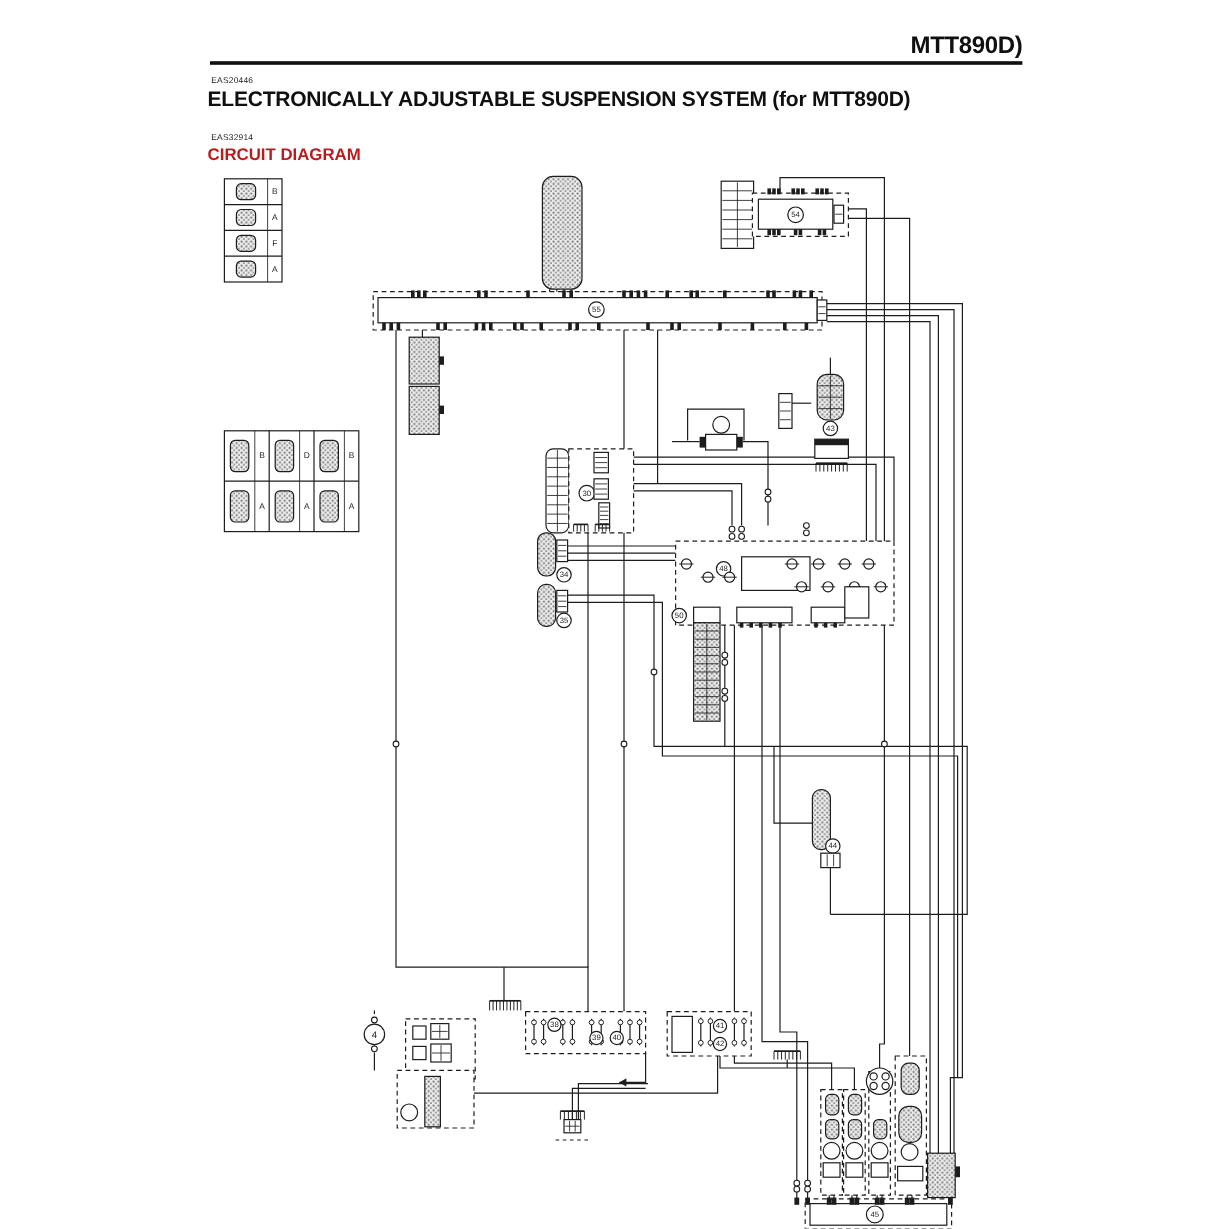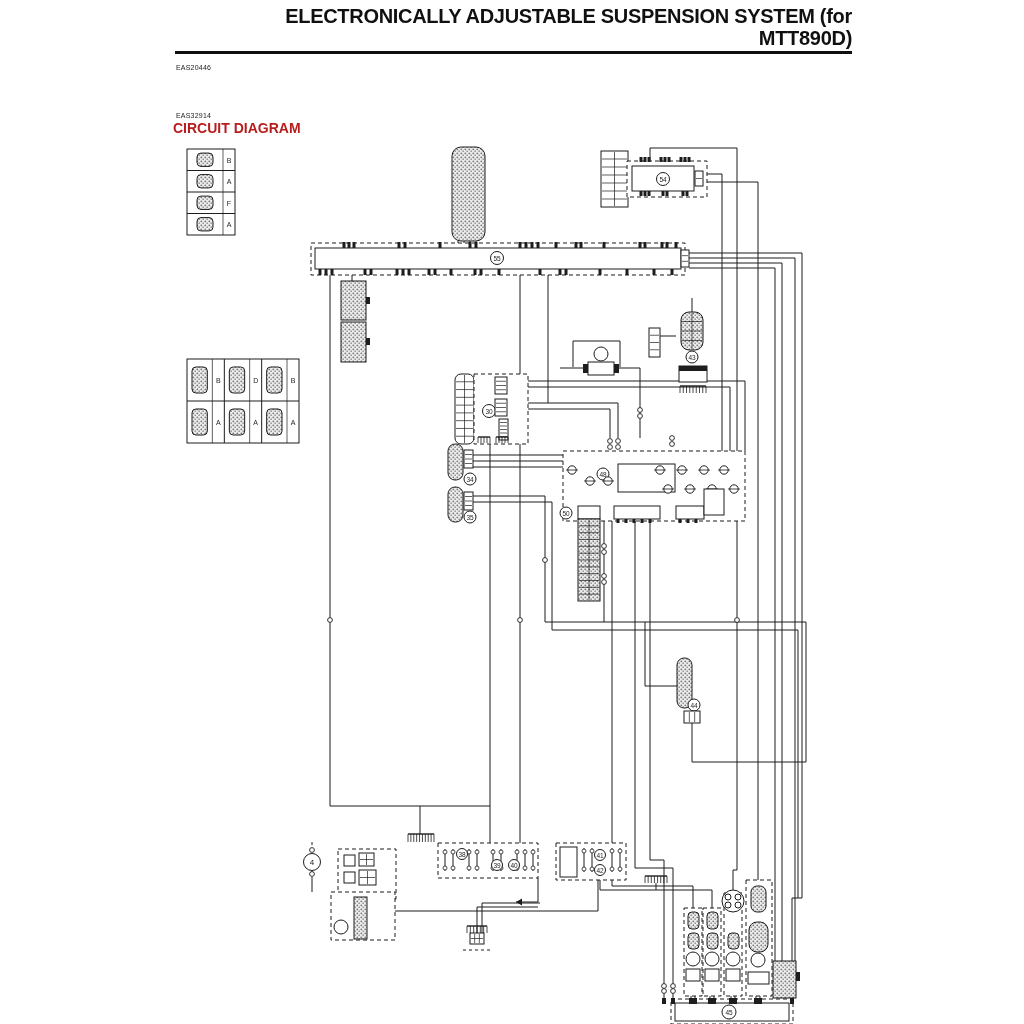--- a/index.html
+++ b/index.html
@@ -14,26 +14,27 @@
   .section-title{position:absolute;left:173px;top:72px;font-weight:bold;font-size:17.5px;color:#101010;letter-spacing:-0.2px;}
   .sub-title{position:absolute;left:173px;top:120px;font-weight:bold;font-size:14px;color:#b91c1c;}
   svg.diagram{position:absolute;left:0;top:0;width:1024px;height:1024px;}
 </style>
 </head>
 <body>
 
 <div class="page">
 
   <div class="running-title">
-    <span>ELECTRONICALLY ADJUSTABLE SUSPENSION SYSTEM (for</span><br>
+    <br>
     <span>MTT890D)</span>
   </div>
   <div class="title-rule"></div>
 
   <div class="eas-code code1">EAS20446</div>
+  <div class="section-title">ELECTRONICALLY ADJUSTABLE SUSPENSION SYSTEM (for MTT890D)</div>
 
   <div class="eas-code code2">EAS32914</div>
   <div class="sub-title">CIRCUIT DIAGRAM</div>
 
   <svg class="diagram" id="diagram-svg" viewBox="0 0 1024 1024" aria-label="circuit diagram">
     <defs>
       <pattern id="dots" width="4" height="4" patternUnits="userSpaceOnUse">
         <rect width="4" height="4" fill="#ececec"></rect>
         <circle cx="1.3" cy="1.3" r="0.9" fill="#777"></circle>
         <circle cx="3.2" cy="3.2" r="0.9" fill="#9a9a9a"></circle>

